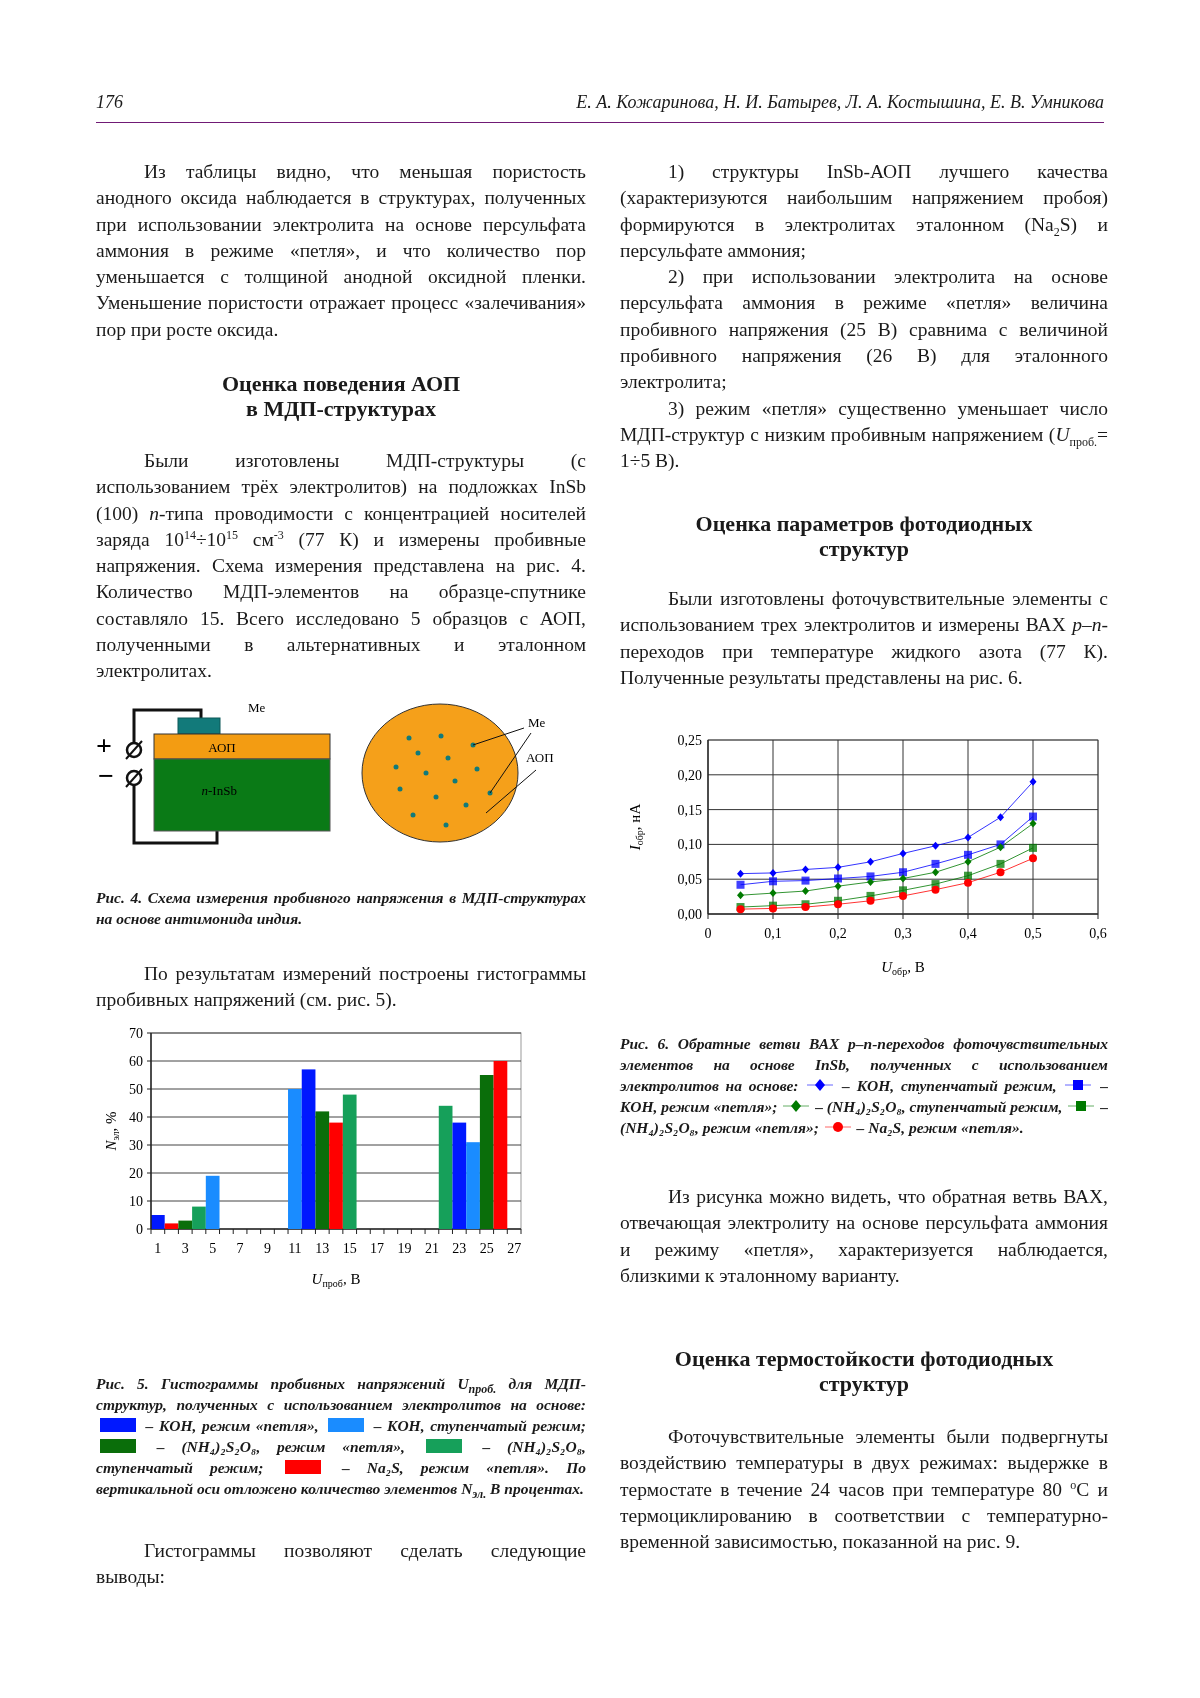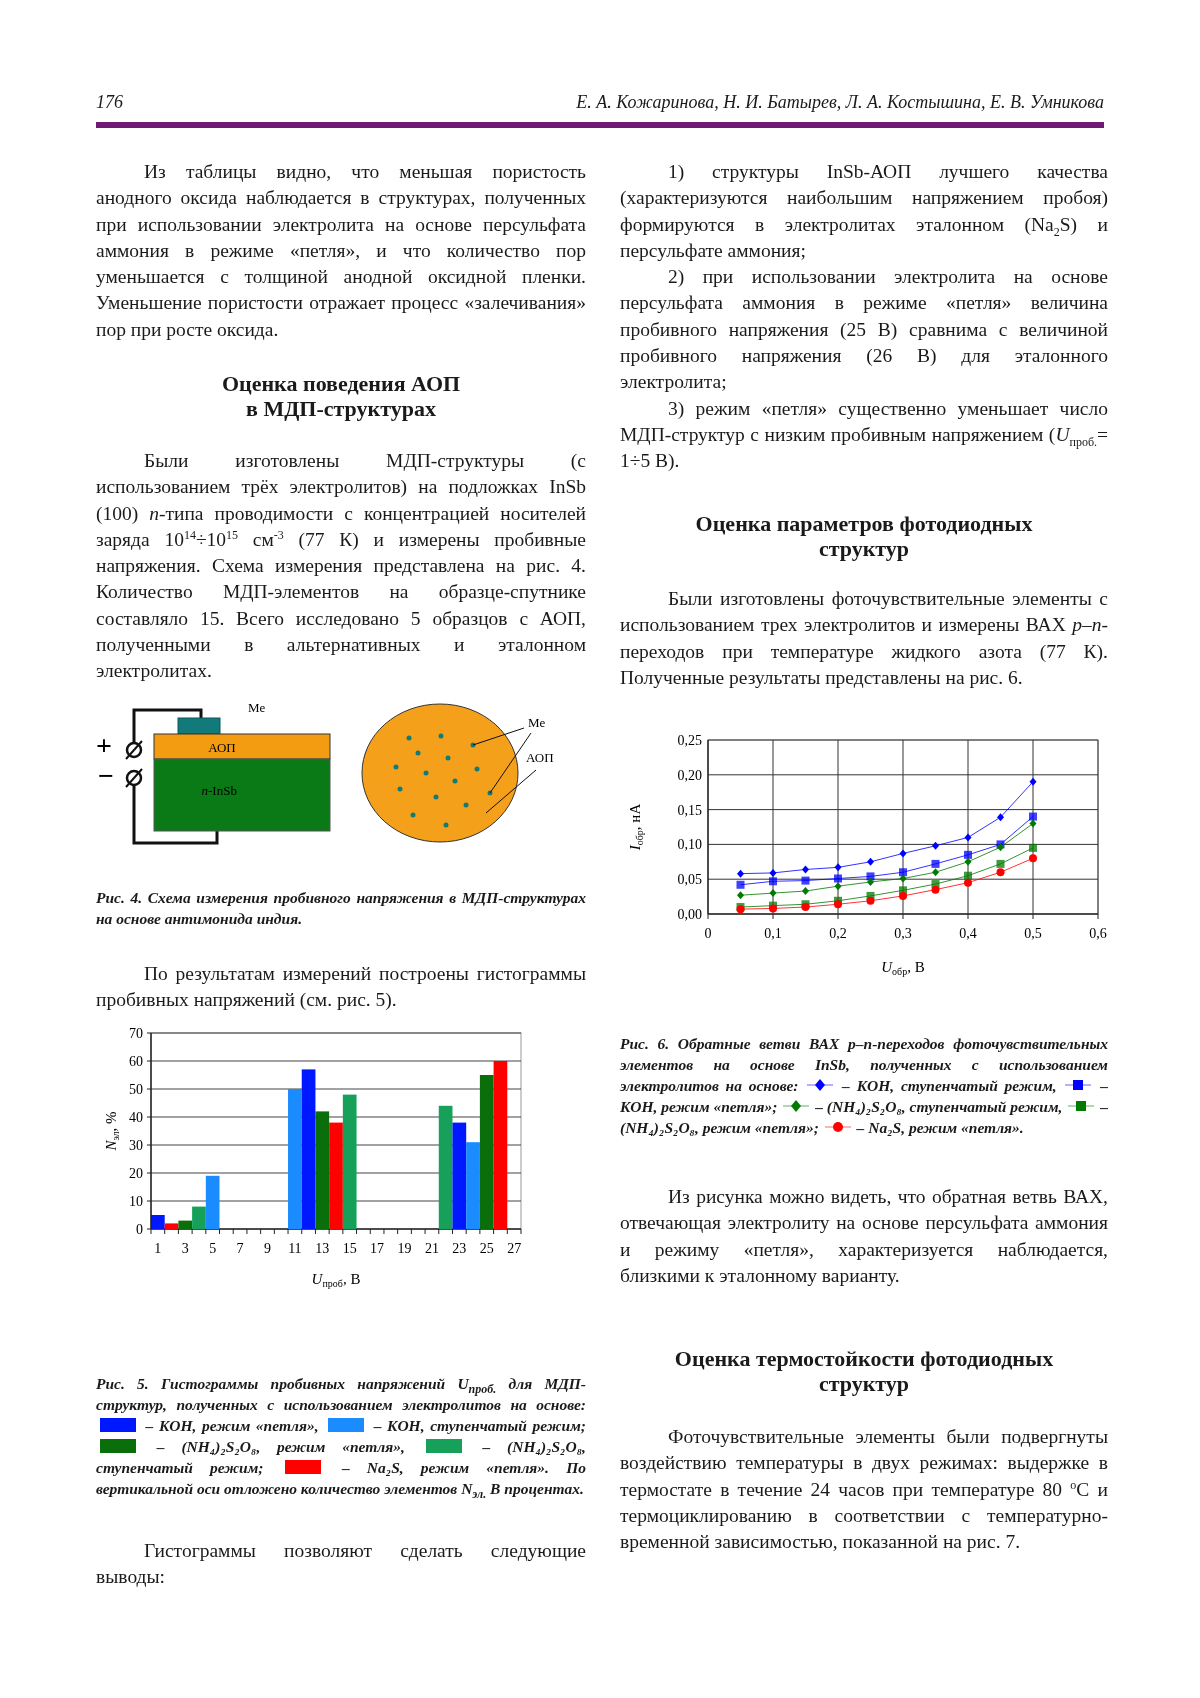--- a/index.html
+++ b/index.html
@@ -1,17 +1,17 @@
 <!DOCTYPE html>
 <html><head>
 <meta charset="utf-8">
 <style>
   html,body{margin:0;padding:0;background:#fff;}
   body{width:1200px;height:1698px;position:relative;overflow:hidden;font-family:"Liberation Serif","DejaVu Serif",serif;color:#1a1a1a;}
-  .header{position:absolute;left:96px;right:96px;top:92px;height:30px;border-bottom:6px solid #701a75;}
+  .header{position:absolute;left:96px;right:96px;top:92px;height:30px;border-bottom:1px solid #701a75;}
   .pno{position:absolute;left:0;top:0;font-style:italic;font-size:18px;}
   .authors{position:absolute;right:0;top:0;font-style:italic;font-size:18px;}
   .col{position:absolute;width:490px;margin-top:21px;}
   .colL{left:96px;}
   .colR{left:620px;width:488px;}
   p{margin:0;font-size:19.5px;line-height:26.3px;text-align:justify;text-indent:48px;}
   h3{margin:0;text-align:center;font-size:22px;font-weight:bold;line-height:25px;}
   .cap{font-style:italic;font-weight:bold;font-size:15.5px;line-height:21px;text-align:justify;margin:0;text-indent:0;}
   .sw{display:inline-block;width:36px;height:14px;vertical-align:-1px;margin:0 4px;}
   sub,sup{font-size:12px;line-height:0;}
@@ -327,14 +327,14 @@
 <div class="col colR" style="top:1163px;">
   <p>Из рисунка можно видеть, что обратная ветвь ВАХ, отвечающая электролиту на основе персульфата аммония и режиму «петля», характеризуется наблюдается, близкими к эталонному варианту.</p>
 </div>
 
 <div class="col colR" style="top:1325px;">
   <h3>Оценка термостойкости фотодиодных</h3>
   <h3>структур</h3>
 </div>
 
 <div class="col colR" style="top:1403px;">
-  <p><span>Фоточувствительные элементы были подвергнуты воздействию температуры в двух режимах: выдержке в термостате в течение 24 часов при температуре 80 </span><sup>o</sup><span>С и термоциклированию в соответствии с температурно-временной зависимостью, показанной на рис. 7.</span></p>
+  <p><span>Фоточувствительные элементы были подвергнуты воздействию температуры в двух режимах: выдержке в термостате в течение 24 часов при температуре 80 </span><sup>o</sup><span>С и термоциклированию в соответствии с температурно-временной зависимостью, показанной на рис. 9.</span></p>
 </div>
 
 </body></html>

